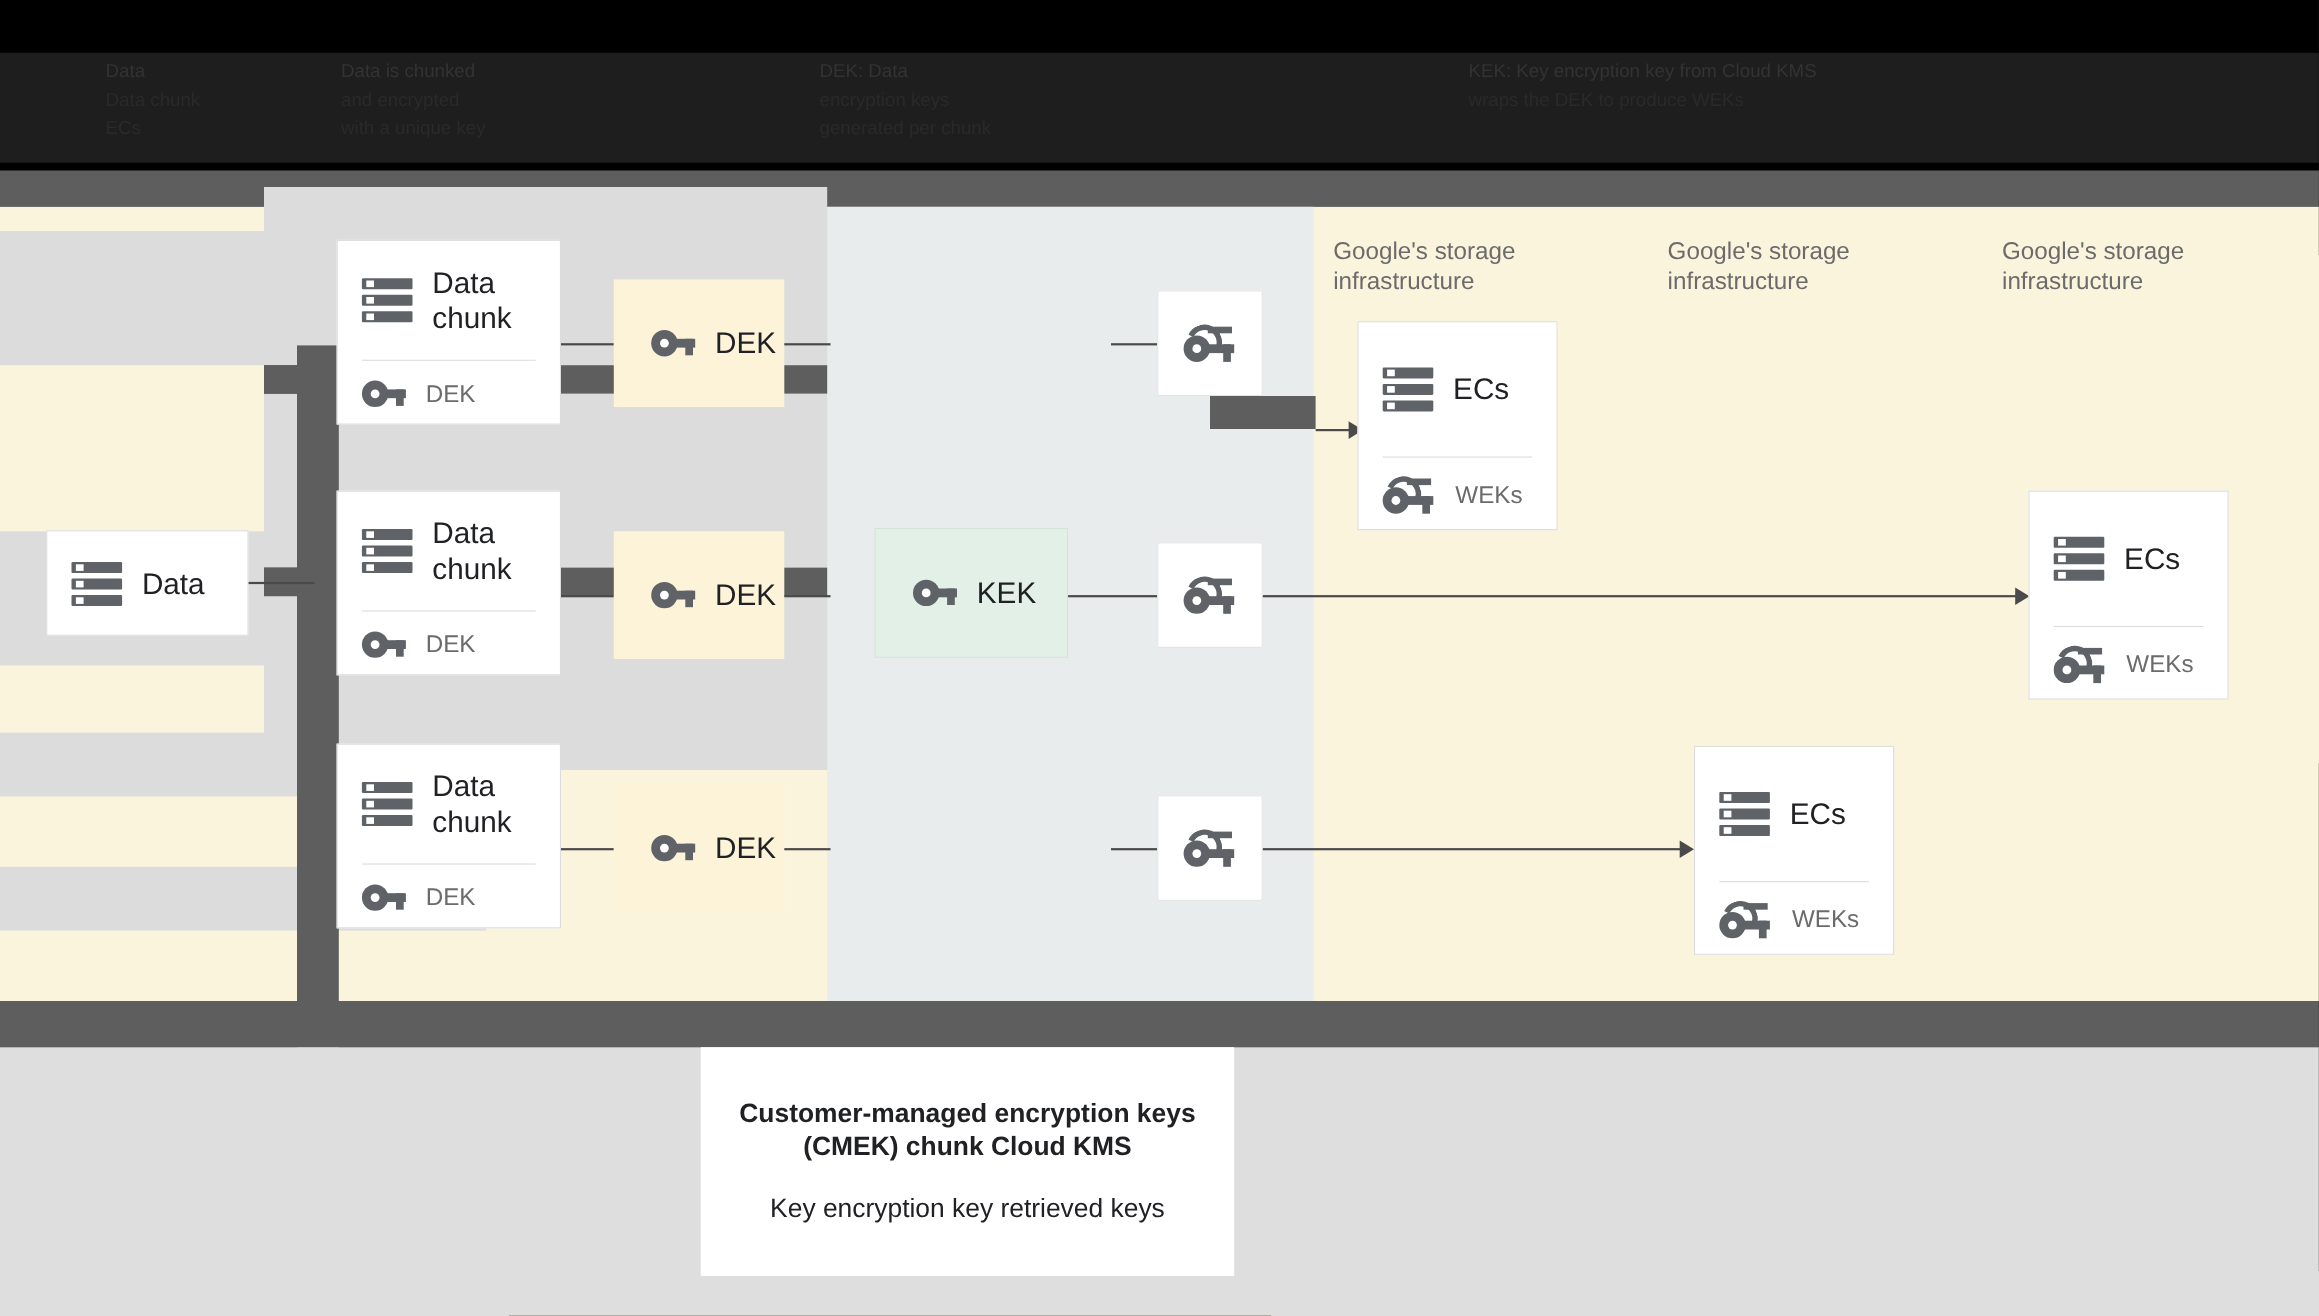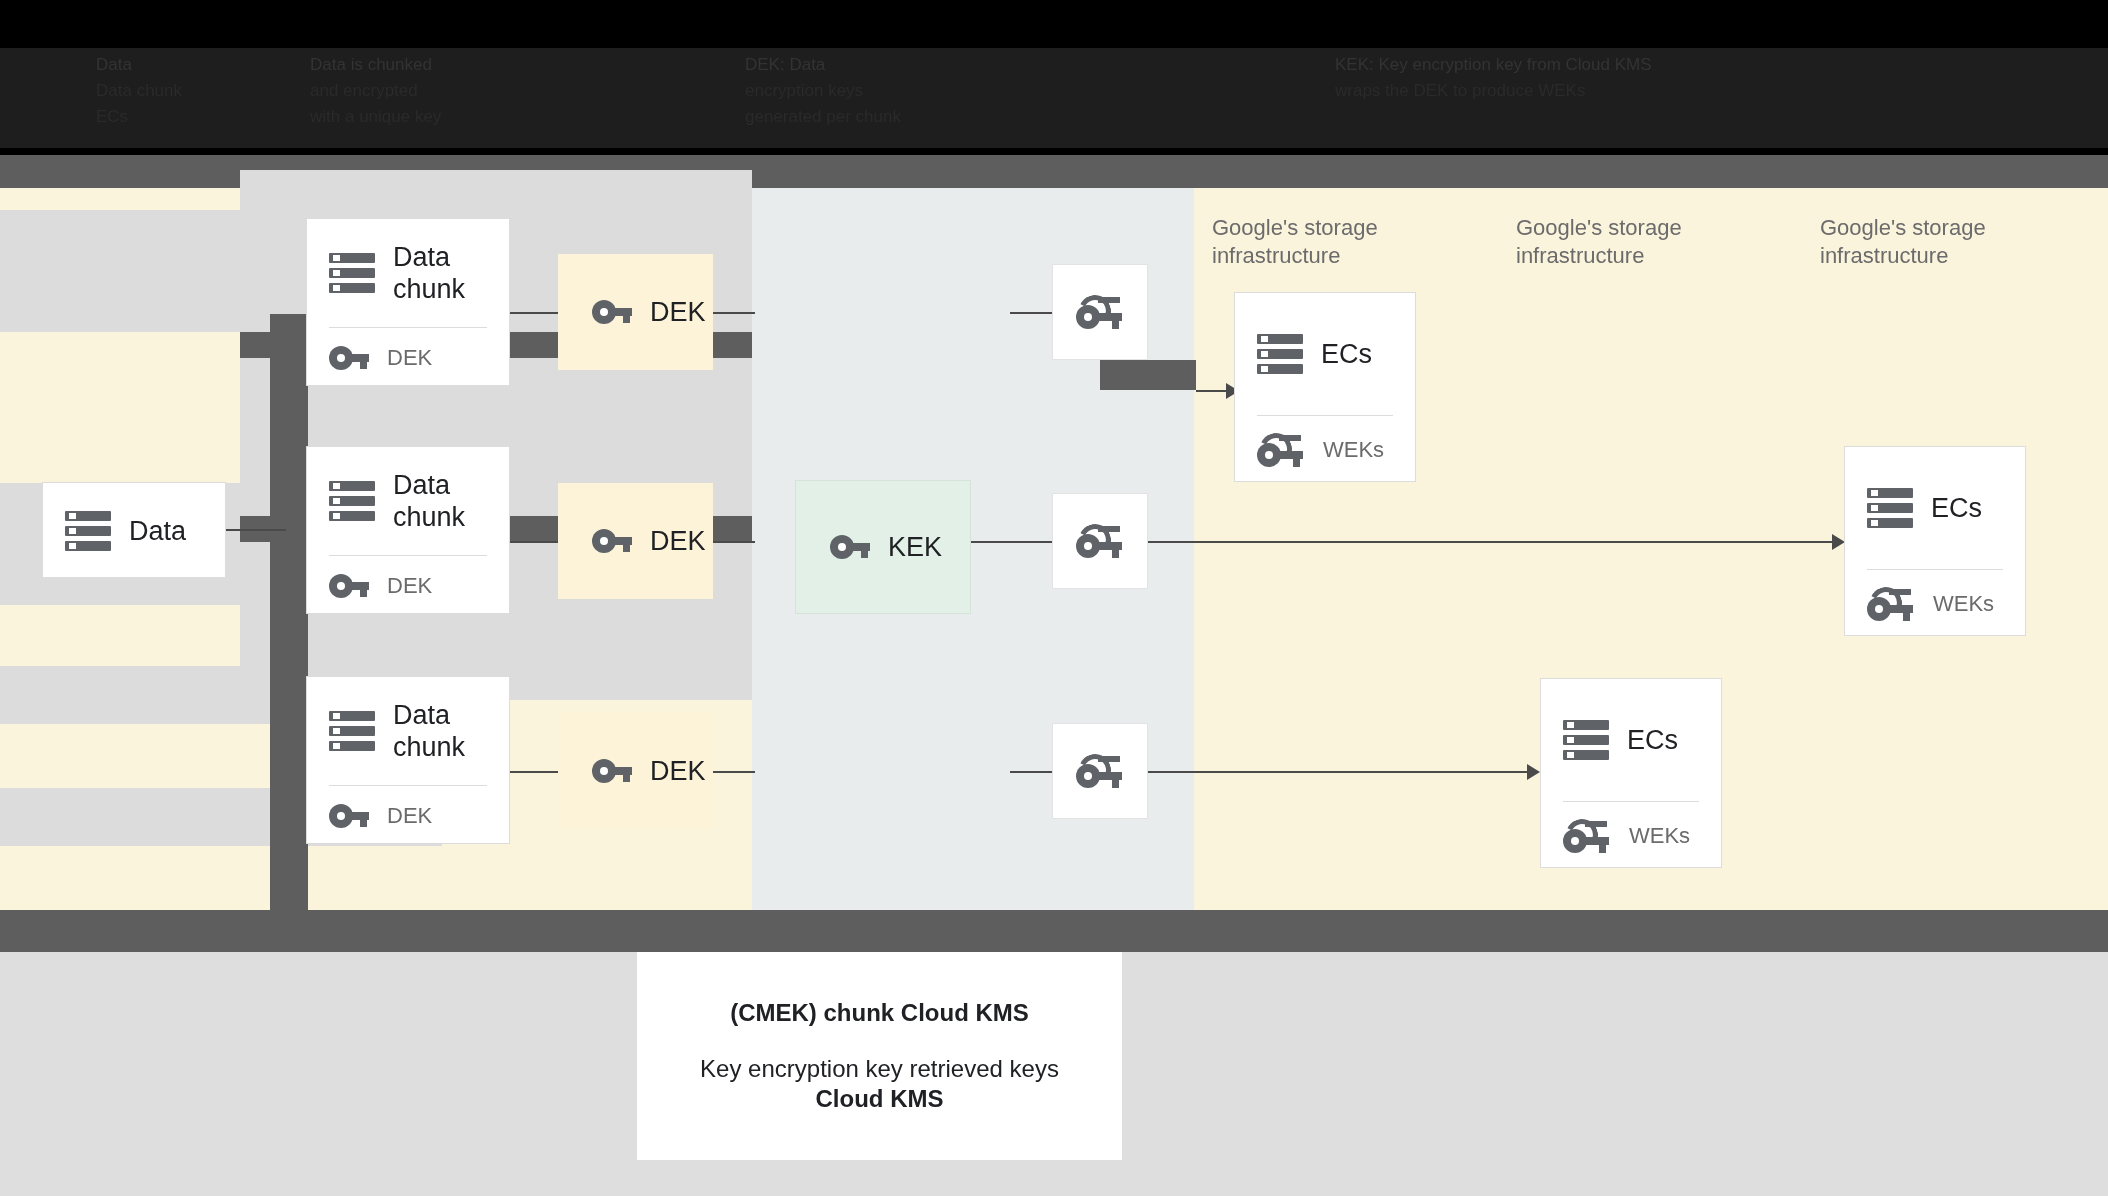--- a/index.html
+++ b/index.html
@@ -258,21 +258,21 @@
           <span class="shaft"></span>
           <span class="tooth"></span>
         </span>
       <span class="lbl-dark">DEK</span>
     </div>
 
     <div class="conn" style="left:713px;top:124px;width:42px;"></div>
     <div class="conn" style="left:713px;top:353px;width:42px;"></div>
     <div class="conn" style="left:713px;top:583px;width:42px;"></div>
 
-    <div class="kek-box" style="left:795px;top:292px;width:176px;height:134px;">
+    <div class="kek-box" style="left:795px;top:292px;width:176px;height:118px;">
       <span class="key">
           <span class="ring"></span>
           <span class="shaft"></span>
           <span class="tooth"></span>
         </span>
       <span class="lbl-dark">KEK</span>
     </div>
 
     <div class="conn" style="left:1010px;top:124px;width:42px;"></div>
     <div class="conn" style="left:971px;top:353px;width:81px;"></div>
@@ -390,22 +390,22 @@
       </div>
     </div>
 
   </div>
 
   <div class="band-bottom"></div>
 
   <div class="footer">
     <div class="caption">
       <div>
+        <div class="cap-b">Customer-managed encryption keys</div>
         <div class="cap-b">(CMEK) chunk Cloud KMS</div>
       </div>
       <div>
         <div class="cap-n">Key encryption key retrieved keys</div>
-        <div class="cap-n"><b>Cloud KMS</b></div>
       </div>
     </div>
   </div>
 
 </div>
 
 </body></html>

